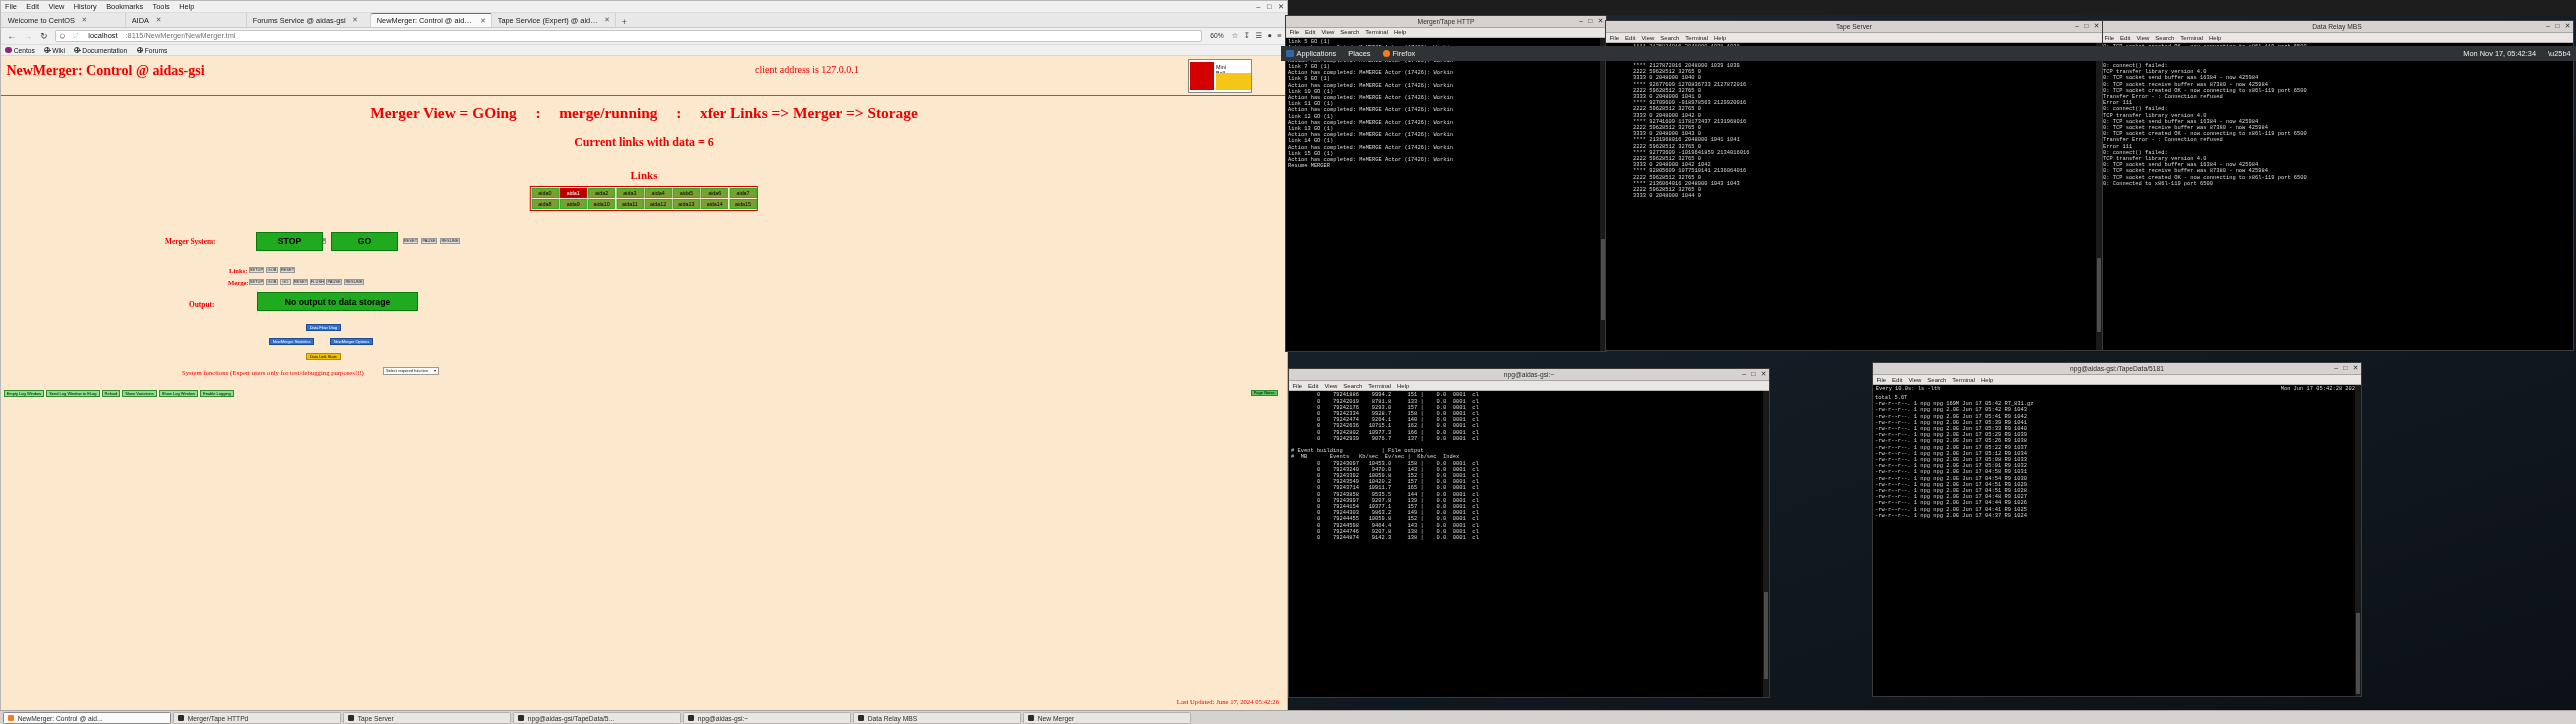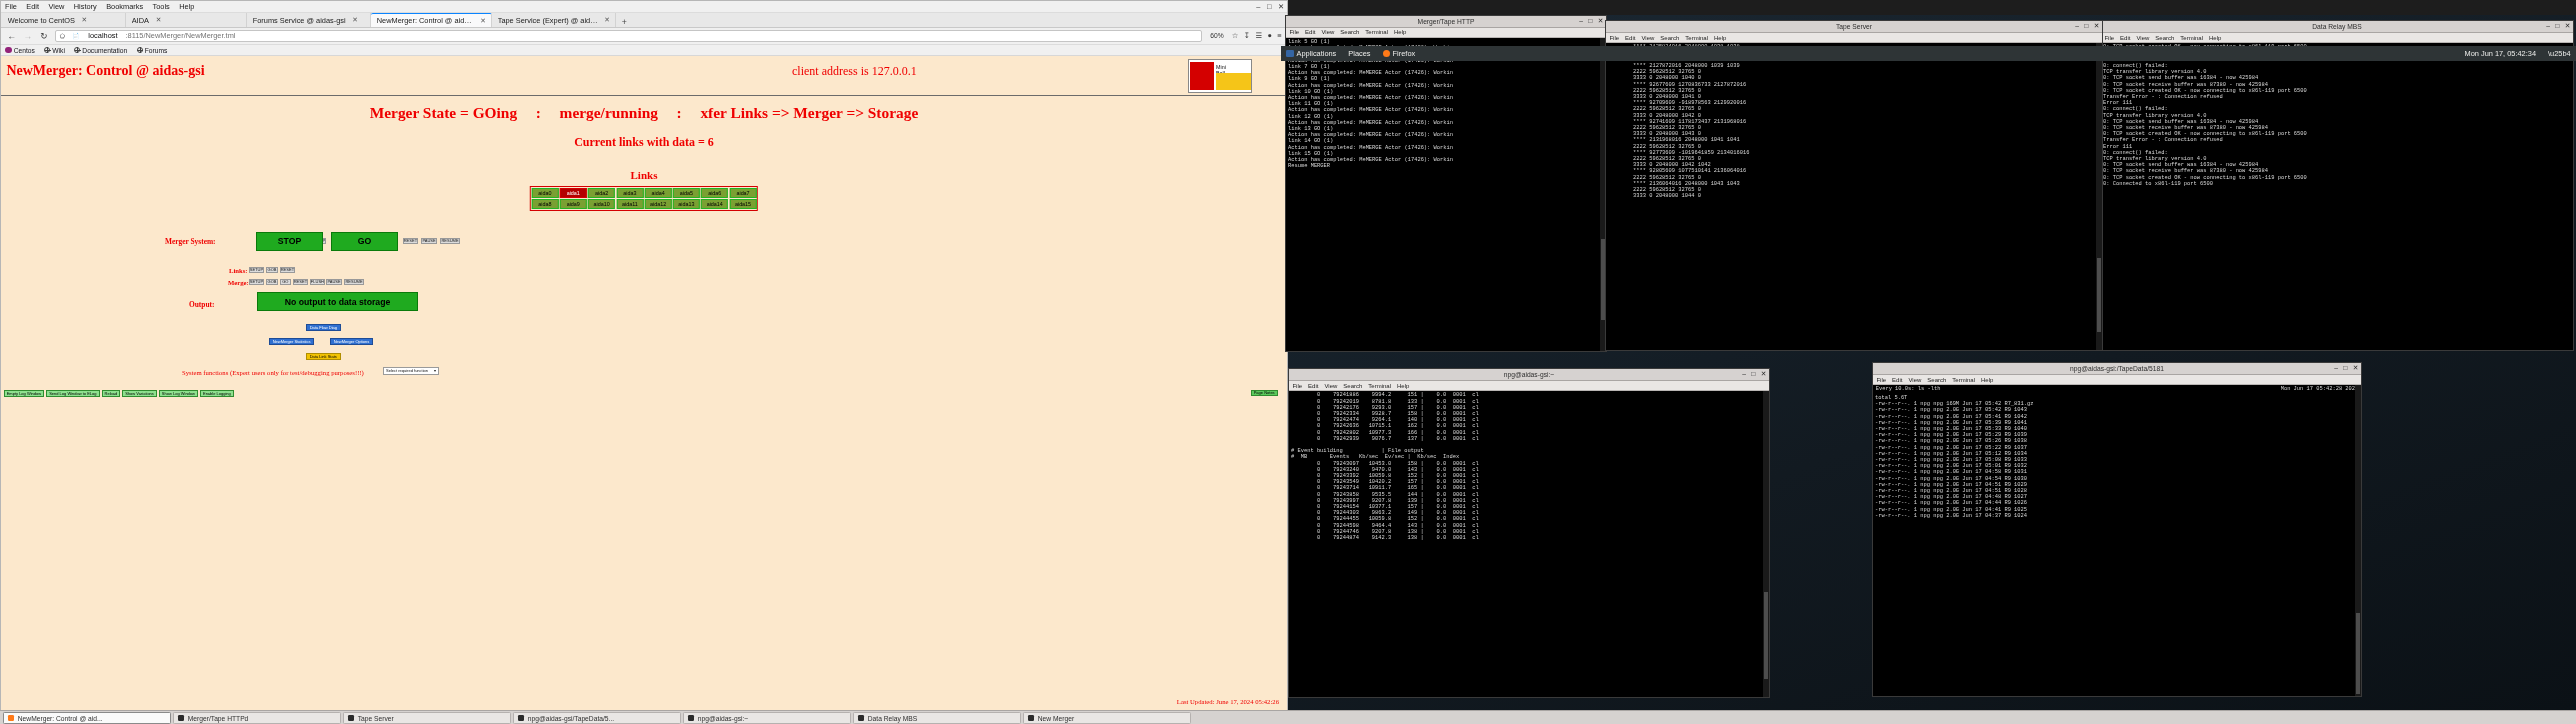--- a/index.html
+++ b/index.html
@@ -79,21 +79,21 @@
   .globe::before{content:"";position:absolute;left:-0.7px;top:2px;width:6px;height:0.7px;background:#444;}
   .globe::after{content:"";position:absolute;left:2px;top:-0.7px;width:0.7px;height:6px;background:#444;}
   .centos-dot { width:6.7px;height:6.7px;border-radius:50%;background:#932279;display:inline-block;}
 
   
   #page {
     flex:1; background:#fce8cc; position:relative; overflow:hidden;
     font-family:"Liberation Serif", serif;
   }
   #page-title { position:absolute; left:5.4px; top:6.7px; color:#ef0000; font-weight:bold; font-size:14px; }
-  #client-addr { position:absolute; left:791px; top:8px; color:#ef0000; font-size:12px; }
+  #client-addr { position:absolute; left:754px; top:8px; color:#ef0000; font-size:10px; }
   #logo-box { position:absolute; left:1187px; top:2.7px; width:64px; height:34px; background:#fff; border:0.7px solid #888; }
   #logo-box .lg-red { position:absolute; left:1.3px; top:2.7px; width:24px; height:28px; background:#d40000; }
   #logo-box .lg-txt { position:absolute; left:27px; top:4px; font-size:5.4px; color:#111; font-family:"Liberation Sans",sans-serif;}
   #logo-box .lg-yel { position:absolute; left:27px; top:13.4px; width:35px; height:17.4px; background:#f5c518; }
   #hr1 { position:absolute; left:0; top:39px; width:100%; height:1.3px; background:#6b6b6b; }
 
   .ctr { position:absolute; width:100%; text-align:center; color:#ef0000; font-weight:bold; }
   #mstate { top:48px; font-size:15.4px; }
   #mstate .sep { padding:0 14.8px; }
   #rate1 { top:79px; font-size:12px; }
@@ -232,21 +232,21 @@
   </div>
   <div class="pitem">
     <span>Places</span>
   </div>
   <div class="pitem">
     <span class="mini-ico" style="background:#ff7a18;border-radius:50%;"></span>
     <span>Firefox</span>
   </div>
   <div class="spacer"></div>
   <div class="pitem">
-    <span>Mon Jun 17, 05:42:34</span>
+    <span>Mon Nov 17, 05:42:34</span>
   </div>
   <div class="pitem">
       <span>\u25b4</span>
     </div>
 </div>
 
 <div id="firefox-window">
 
   <div id="ff-menubar">
     <span class="mi">File</span>
@@ -331,21 +331,21 @@
 
     <div id="logo-box">
       <div class="lg-red"></div>
       <div class="lg-txt">Mini<br>Ball</div>
       <div class="lg-yel"></div>
     </div>
 
     <div id="hr1"></div>
 
     <div class="ctr" id="mstate">
-      <span>Merger State = GOing</span>
+      <span>Merger View = GOing</span>
       <span class="sep">:</span>
       <span>merge/running</span>
       <span class="sep">:</span>
       <span>xfer Links =&gt; Merger =&gt; Storage</span>
     </div>
 
     <div class="ctr" id="rate1">Current links with data = 6</div>
     <div class="ctr" id="links-hdr">Links</div>
 
     <div id="links-grid">

